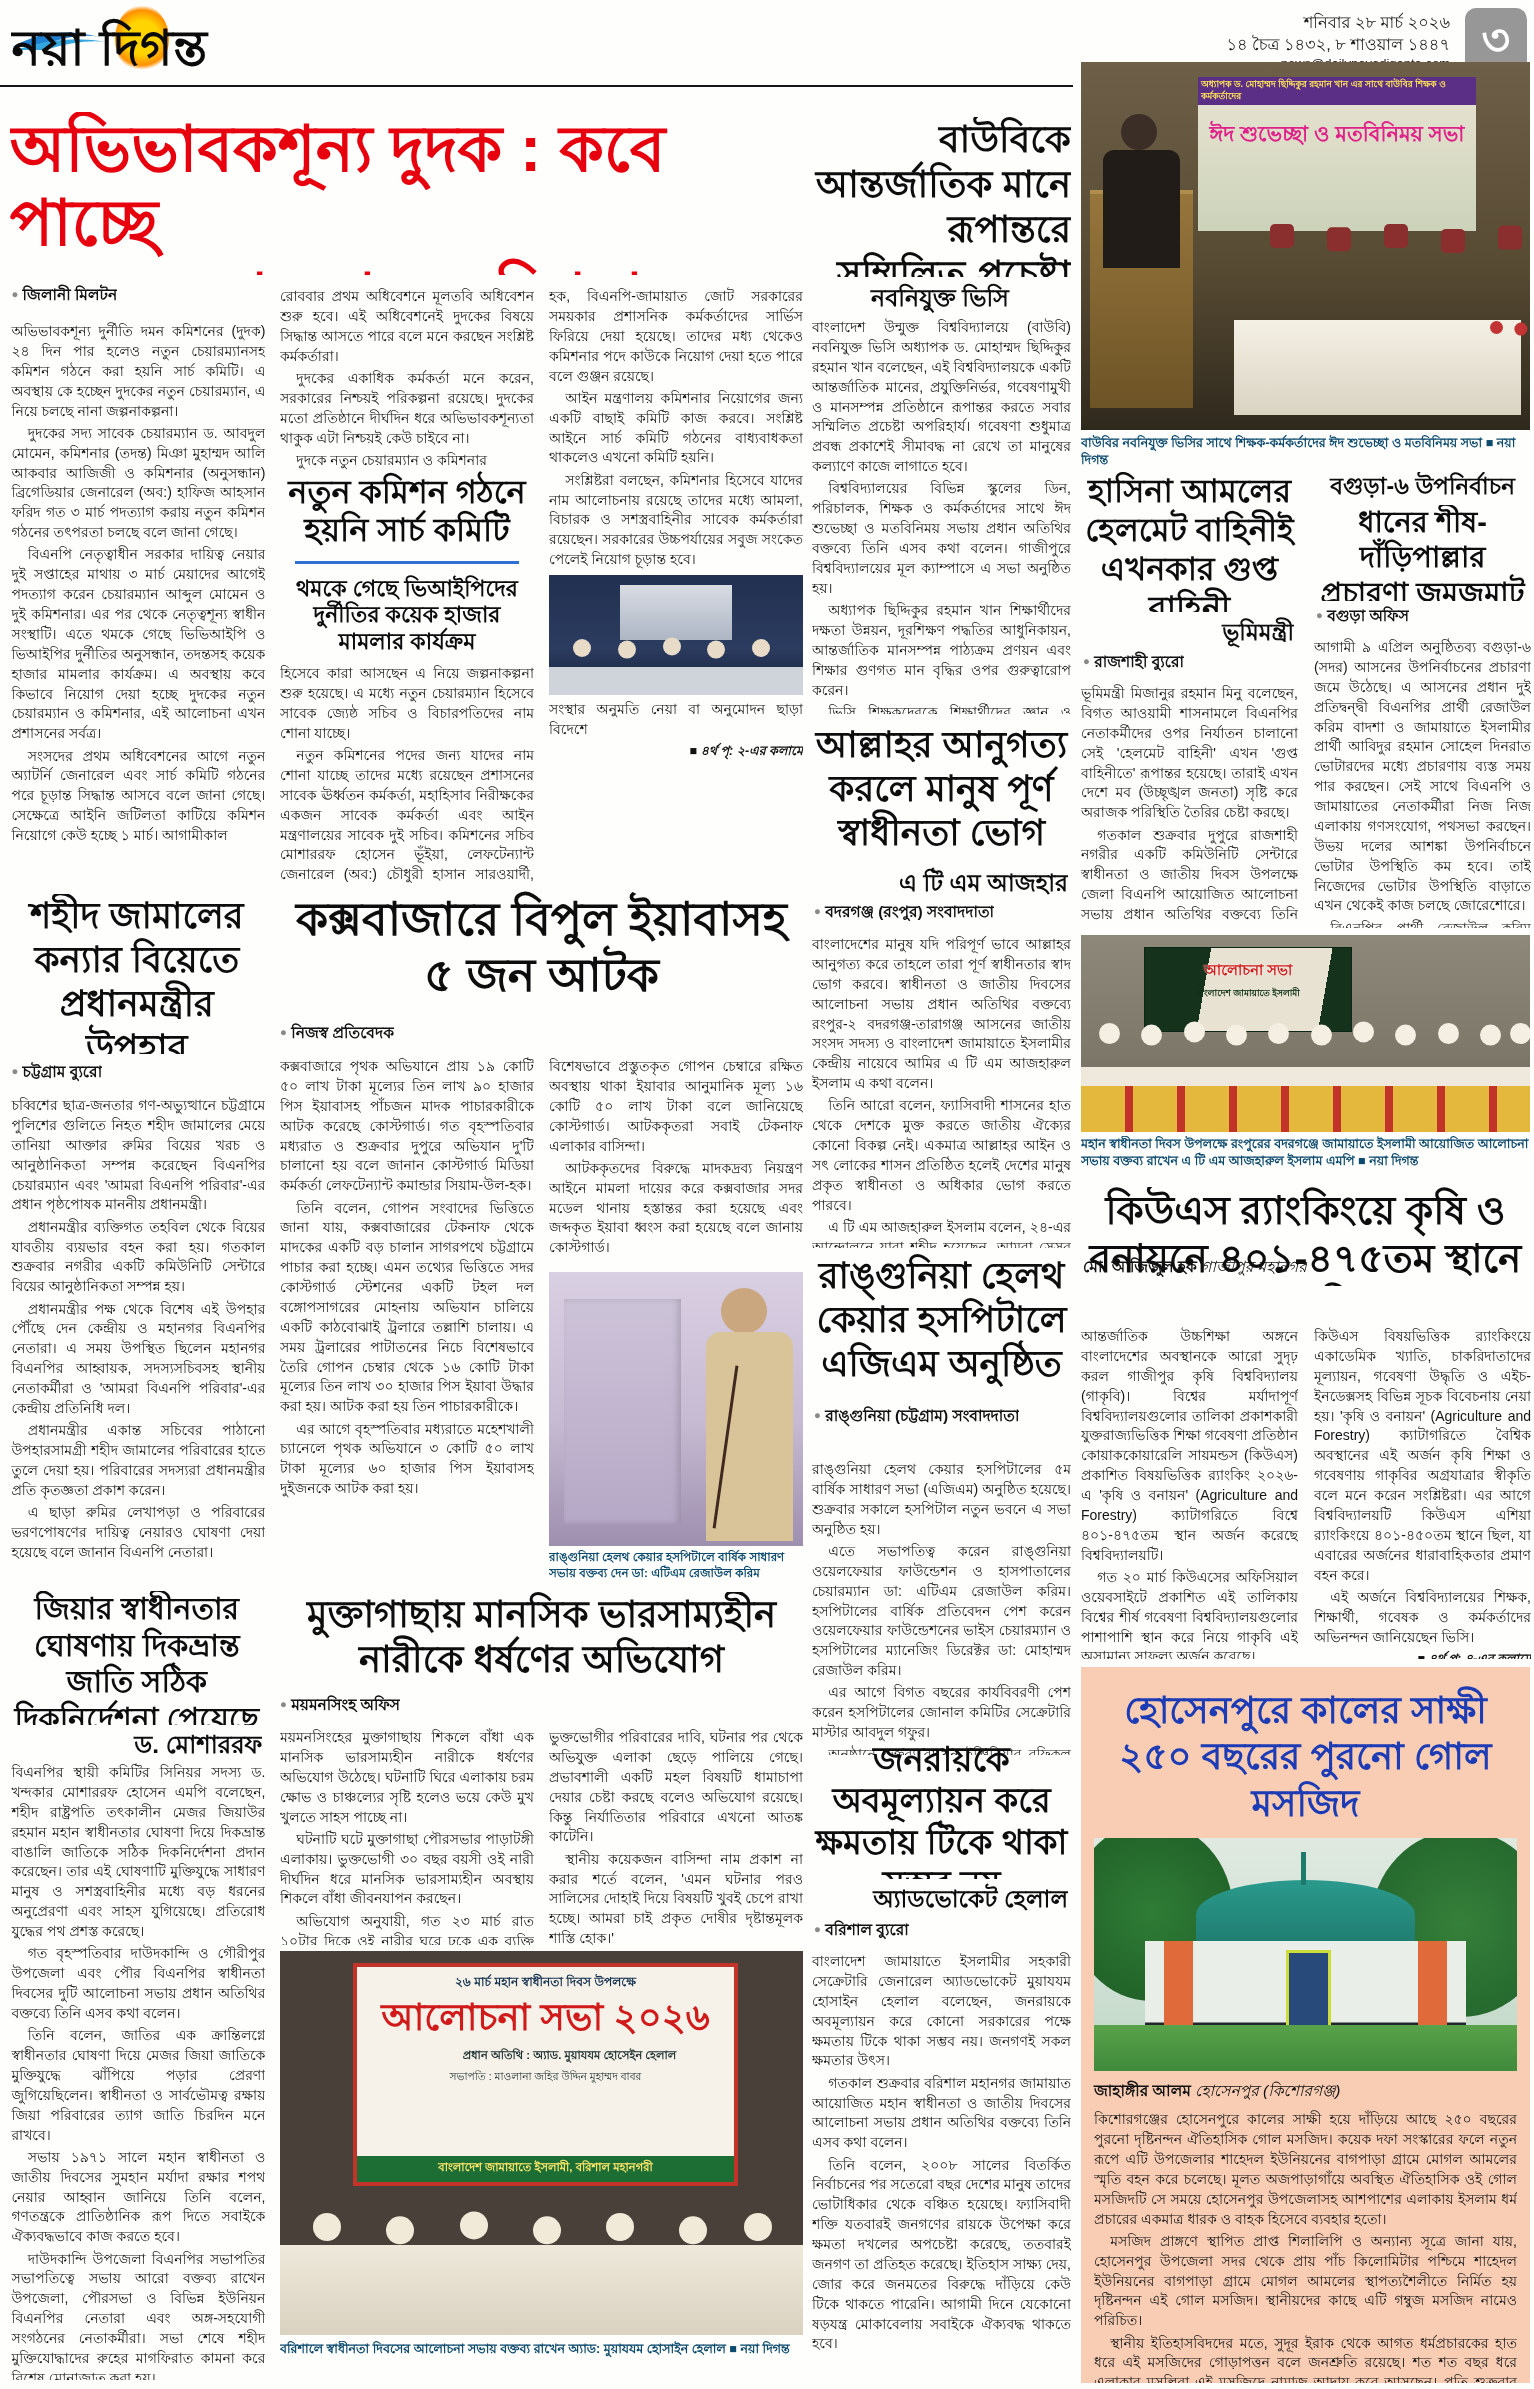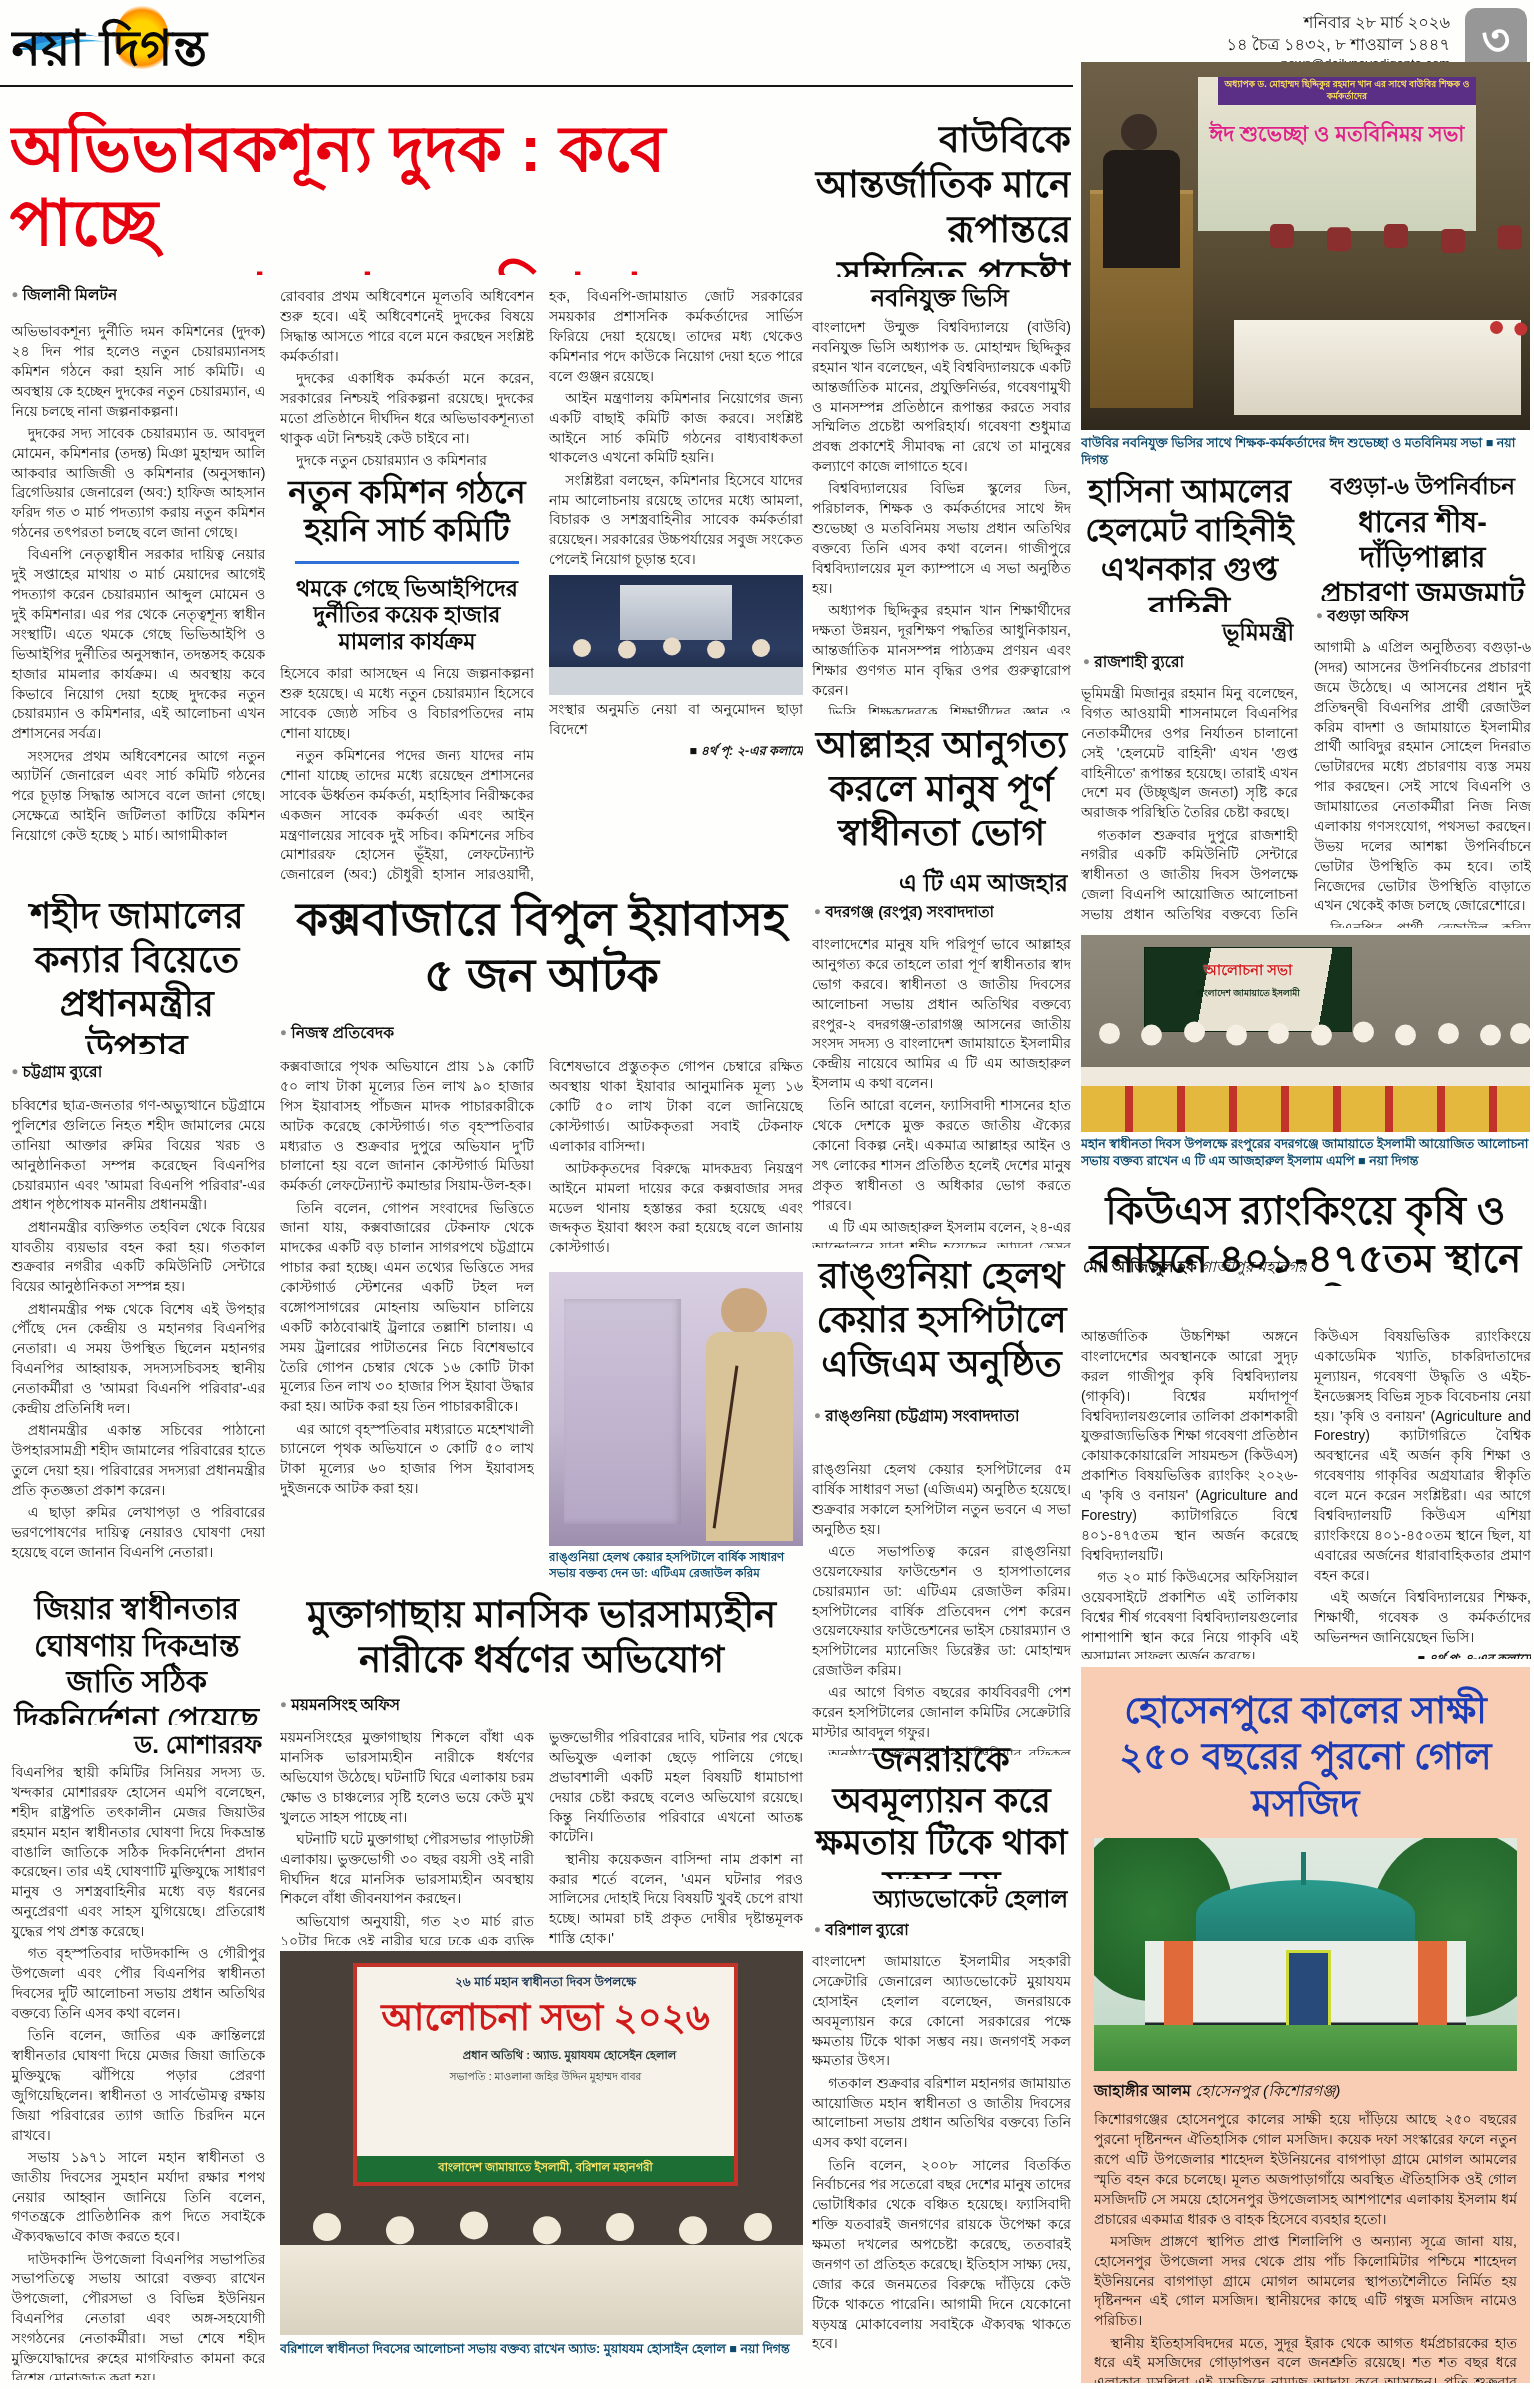--- a/index.html
+++ b/index.html
@@ -233,21 +233,21 @@
   </div>
   <div class="abs body" style="left:812px;top:1952px;width:259px;height:430px;">
       <p>বাংলাদেশ জামায়াতে ইসলামীর সহকারী সেক্রেটারি জেনারেল অ্যাডভোকেট মুয়াযযম হোসাইন হেলাল বলেছেন, জনরায়কে অবমূল্যায়ন করে কোনো সরকারের পক্ষে ক্ষমতায় টিকে থাকা সম্ভব নয়। জনগণই সকল ক্ষমতার উৎস।</p>
       <p>গতকাল শুক্রবার বরিশাল মহানগর জামায়াত আয়োজিত মহান স্বাধীনতা ও জাতীয় দিবসের আলোচনা সভায় প্রধান অতিথির বক্তব্যে তিনি এসব কথা বলেন।</p>
       <p>তিনি বলেন, ২০০৮ সালের বিতর্কিত নির্বাচনের পর সতেরো বছর দেশের মানুষ তাদের ভোটাধিকার থেকে বঞ্চিত হয়েছে। ফ্যাসিবাদী শক্তি যতবারই জনগণের রায়কে উপেক্ষা করে ক্ষমতা দখলের অপচেষ্টা করেছে, ততবারই জনগণ তা প্রতিহত করেছে। ইতিহাস সাক্ষ্য দেয়, জোর করে জনমতের বিরুদ্ধে দাঁড়িয়ে কেউ টিকে থাকতে পারেনি। আগামী দিনে যেকোনো ষড়যন্ত্র মোকাবেলায় সবাইকে ঐক্যবদ্ধ থাকতে হবে।</p>
     </div>
 
   <div class="ph" style="left:1081px;top:62px;width:449px;height:368px;">
     <div style="position:absolute;inset:0;background:linear-gradient(180deg,#6e6048,#584b33 55%,#2f291d);"></div>
     <div style="position:absolute;left:26%;top:4%;width:62%;height:42%;background:linear-gradient(180deg,#e9e4d2,#ccd3ba);">
-      <div style="background:#5b2f86;color:#ffe359;font-size:9px;font-weight:700;text-align:center;padding:2.4px 3.3px;line-height:1.3;margin-left:20px;">অধ্যাপক ড. মোহাম্মদ ছিদ্দিকুর রহমান খান এর সাথে বাউবির শিক্ষক ও কর্মকর্তাদের</div>
+      <div style="background:#5b2f86;color:#ffe359;font-size:9px;font-weight:700;text-align:left;padding:2.4px 3.3px;line-height:1.3;">অধ্যাপক ড. মোহাম্মদ ছিদ্দিকুর রহমান খান এর সাথে বাউবির শিক্ষক ও কর্মকর্তাদের</div>
       <div style="color:#e0218a;font-size:21px;font-weight:800;text-align:center;margin-top:13px;">ঈদ শুভেচ্ছা ও মতবিনিময় সভা</div>
     </div>
     <div style="position:absolute;left:2%;bottom:6%;width:23%;height:58%;background:linear-gradient(180deg,#97763c,#6d5426);border-top:4.9px solid #b08d4c;"></div>
     <div style="position:absolute;left:9%;top:14%;width:36px;height:36px;border-radius:50%;background:#3a2e26;"></div>
     <div style="position:absolute;left:5%;top:24%;width:17%;height:32%;border-radius:11.4px 11.4px 0 0;background:#221c18;"></div>
     <div class="head-row" style="left:42%;top:44%;width:24.4px;height:24.4px;background:#8a2e2e;box-shadow:57px 3.3px 0 #8a2e2e,114px 0 0 #8a2e2e,171px 4.9px 0 #8a2e2e,228px 1.6px 0 #8a2e2e;border-radius:4.9px;"></div>
     <div style="position:absolute;right:2%;bottom:4%;width:64%;height:26%;background:linear-gradient(180deg,#f4f0e4,#d9d3c2);"></div>
     <div class="head-row" style="right:6%;bottom:26%;width:13px;height:13px;background:#c23333;box-shadow:24.4px 1.6px 0 #c23333,49px -1.6px 0 #c23333,73px 1.6px 0 #c23333,98px 0 0 #c23333,122px 2.4px 0 #c23333,147px 0 0 #c23333;"></div>
   </div>
   <div class="abs caption" style="left:1081px;top:435px;width:449px;height:33px;">বাউবির নবনিযুক্ত ভিসির সাথে শিক্ষক-কর্মকর্তাদের ঈদ শুভেচ্ছা ও মতবিনিময় সভা ■ নয়া দিগন্ত</div>

